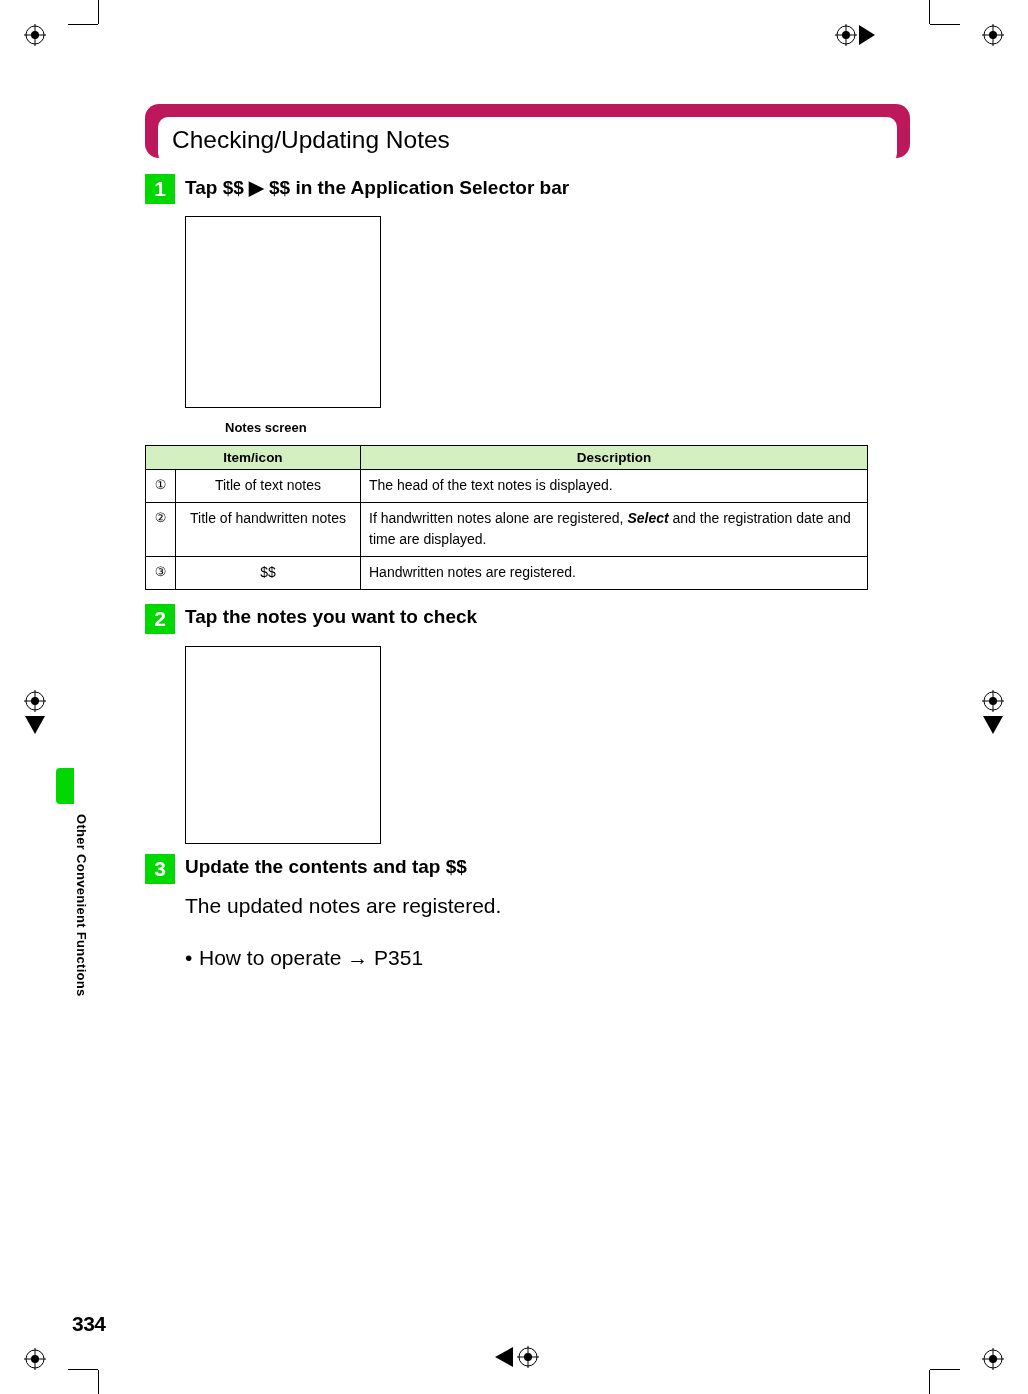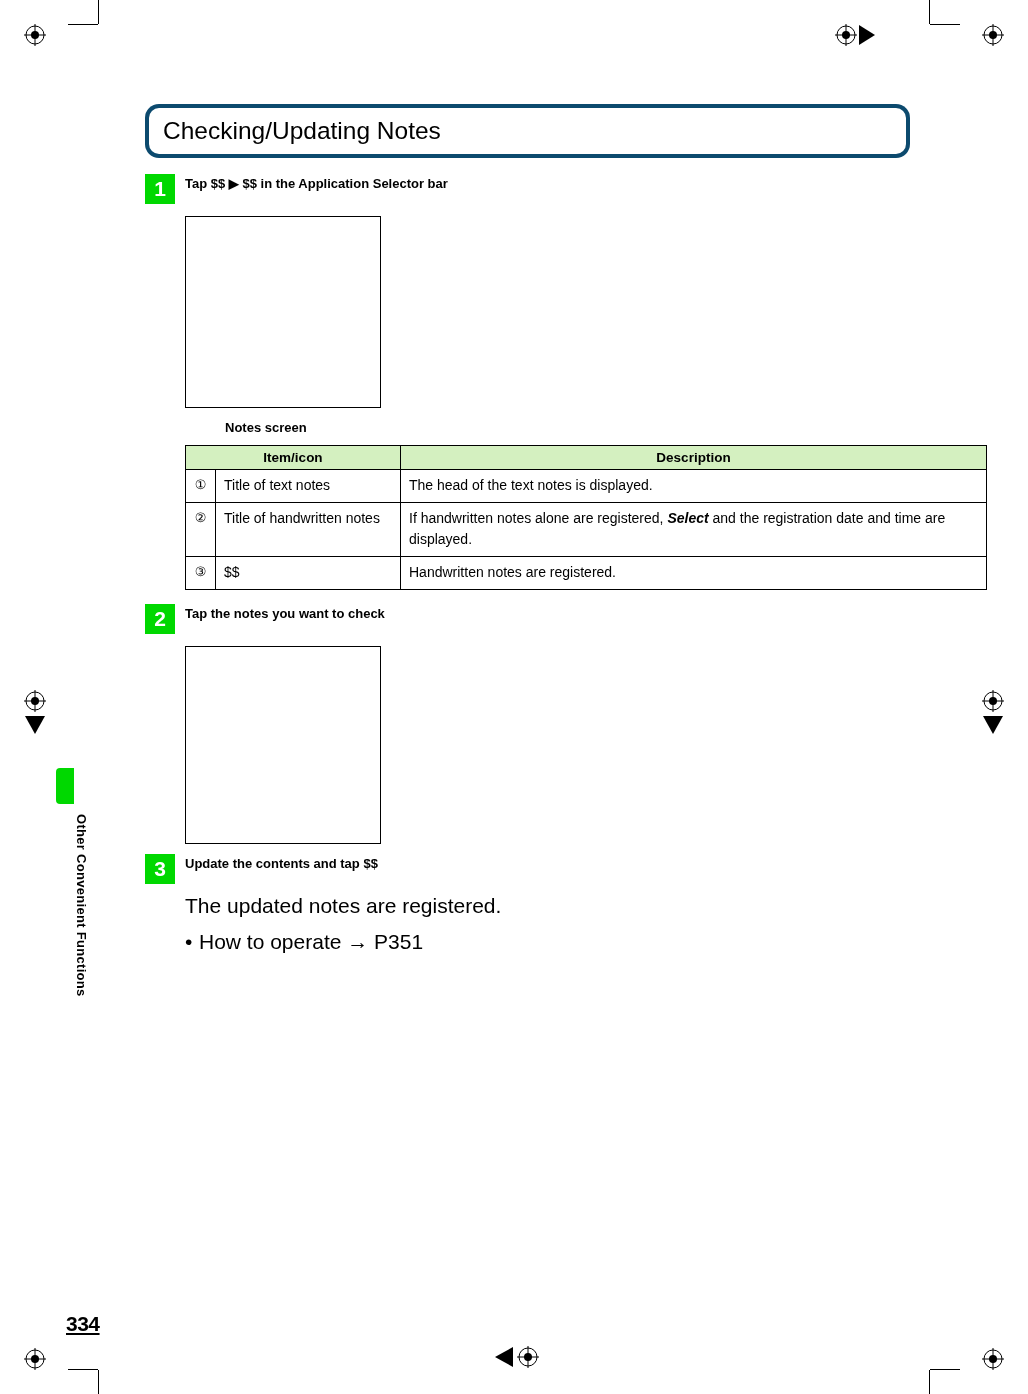--- a/index.html
+++ b/index.html
@@ -39,23 +39,23 @@
 
   .content {
     position: absolute;
     left: 145px;
     top: 104px;
     width: 765px;
   }
 
   .section-bar {
     position: relative;
-    background: #0c4a6e;
+    background: #be185d;
     border-radius: 14px;
-    padding: 4px;
+    padding: 13px;
     margin-bottom: 16px;
     height: 54px;
   }
   .section-bar-inner {
     background: #fff;
     border-radius: 10px;
     height: 46px;
     display: flex;
     align-items: center;
     padding-left: 14px;
@@ -83,42 +83,41 @@
     font-weight: bold;
     font-size: 21px;
     display: flex;
     align-items: center;
     justify-content: center;
     margin-right: 10px;
     font-family: "Arial Narrow", Arial, sans-serif;
   }
   .step-title {
     font-weight: bold;
-    font-size: 13px;
+    font-size: 19px;
     padding-top: 2px;
   }
 
   .shot-placeholder {
     width: 196px;
     height: 192px;
     border: 1px solid #000;
     margin-left: 40px;
     margin-top: 12px;
   }
 
   .caption {
     font-weight: bold;
     font-size: 13px;
     margin: 12px 0 10px 80px;
   }
 
   table.desc {
     border-collapse: collapse;
-    width: 802px;
-    margin-left: 40px;
+    width: 723px;
     margin-top: 8px;
     font-size: 14px;
   }
   table.desc th {
     background: #d4f0c0;
     border: 1px solid #000;
     padding: 4px 6px;
     font-weight: bold;
     text-align: center;
     font-size: 13.5px;
@@ -130,29 +129,30 @@
     line-height: 1.55;
     font-size: 14px;
   }
   table.desc td.num {
     width: 30px;
     text-align: center;
     font-size: 13px;
   }
   table.desc td.item {
     width: 185px;
+    text-align: center;
   }
 
   .step-body {
     margin-left: 40px;
     font-size: 21px;
     line-height: 1.55;
     margin-top: 6px;
   }
-  .step-body ul { list-style: none; padding: 0; margin: 4px 0; }
+  .step-body ul { list-style: none; padding: 0; margin: 20px 0; }
   .step-body li { position: relative; padding-left: 14px; margin: 2px 0; }
   .step-body li::before { content: "•"; position: absolute; left: 0; }
   .italic-bold { font-style: italic; font-weight: bold; }
 
   .side-tab {
     position: absolute;
     left: 56px;
     top: 768px;
     width: 18px;
     height: 36px;
@@ -165,27 +165,26 @@
     top: 814px;
     font-weight: bold;
     font-size: 13px;
     writing-mode: vertical-rl;
     text-orientation: mixed;
     letter-spacing: 0.3px;
   }
 
   .page-num {
     position: absolute;
-    left: 66px;
+    left: 72px;
     bottom: 58px;
     font-weight: bold;
     font-size: 21px;
     font-family: "Arial Narrow", Arial, sans-serif;
     letter-spacing: -0.5px;
-    text-decoration: underline;
   }
 </style>
 </head>
 <body>
 
 <div class="page">
 
   <div class="crop-corner" style="left:68px;top:0;">
     <div class="h" style="left:0;top:24px;"></div>
     <div class="v" style="left:30px;top:-6px;"></div>

